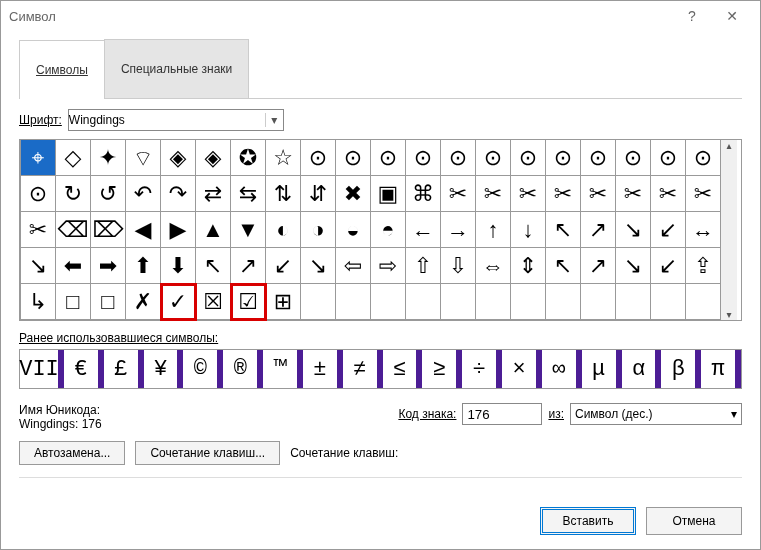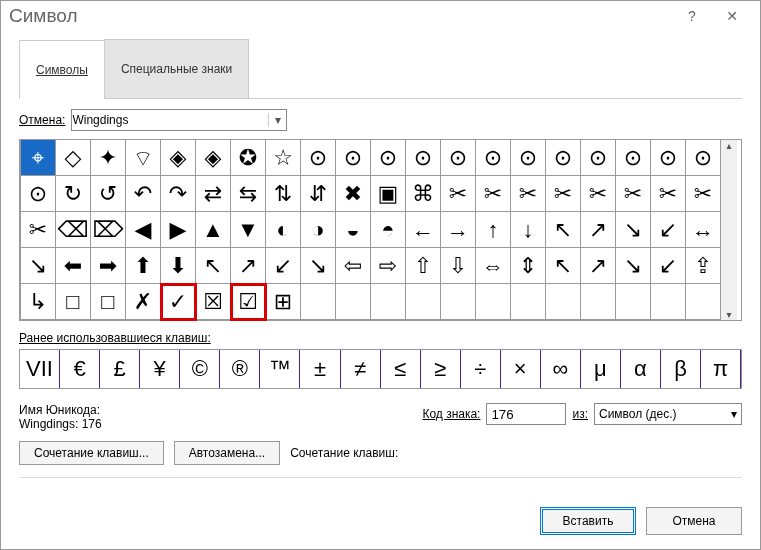--- a/index.html
+++ b/index.html
@@ -13,21 +13,21 @@
     border: 1px solid #999;
     position: relative;
   }
   .titlebar {
     height: 30px;
     display: flex;
     align-items: center;
     padding: 0 8px;
     color: #666;
   }
-  .titlebar .title { flex: 1; font-size: 19px; }
+  .titlebar .title { flex: 1; font-size: 13px; }
   .titlebar .help, .titlebar .close {
     width: 40px;
     text-align: center;
     font-size: 14px;
     color: #666;
     cursor: pointer;
   }
   .content { padding: 8px 18px 12px 18px; }
   .tabs {
     display: flex;
@@ -118,26 +118,27 @@
     color: #555;
   }
   .prev-label { margin: 10px 0 4px 0; }
   .prev-row {
     display: flex;
     border: 1px solid #999;
   }
   .pcell {
     width: 44px;
     height: 38px;
-    border-right: 1px solid #4c1d95;
+    border-right: 6px solid #4c1d95;
     display: flex;
     align-items: center;
     justify-content: center;
     font-size: 22px;
     cursor: pointer;
+    font-family: Liberation Mono, monospace;
   }
   .meta {
     display: flex;
     gap: 30px;
     margin-top: 14px;
     align-items: flex-start;
   }
   .meta-left { flex: 1; }
   .meta-right {
     display: flex;
@@ -147,21 +148,21 @@
   .meta-right input {
     width: 80px;
     height: 22px;
     border: 1px solid #888;
     padding: 0 4px;
   }
   .meta-right .sel2 {
     display: flex;
     align-items: center;
     border: 1px solid #888;
-    width: 148px;
+    width: 172px;
     height: 22px;
     padding: 4px 4px;
     justify-content: space-between;
     cursor: pointer;
   }
   .btn-row {
     display: flex;
     gap: 10px;
     margin-top: 10px;
     align-items: center;
@@ -210,21 +211,21 @@
   <div class="tabs">
     <div class="tab active">
       <span class="u">Символы</span>
     </div>
     <div class="tab inactive">
       <span>Специальные знаки</span>
     </div>
   </div>
 
   <div class="font-row">
-    <label>Отмена:</label>
+    <label>Шрифт:</label>
     <div class="font-select">
       <span>Wingdings</span>
       <span class="arrow">▾</span>
     </div>
   </div>
 
   <div class="grid-wrap">
     <div class="grid" id="symbol-grid">
         <div class="cell selected">⌖</div>
         <div class="cell">◇</div>
@@ -326,21 +327,21 @@
         <div class="cell"></div>
         <div class="cell"></div>
         <div class="cell"></div>
       </div>
     <div class="grid-scroll">
       <span>▴</span>
       <span>▾</span>
     </div>
   </div>
 
-  <div class="prev-label u">Ранее использовавшиеся клавиш:</div>
+  <div class="prev-label u">Ранее использовавшиеся символы:</div>
   <div class="prev-row" id="prev-row">
       <div class="pcell">VII</div>
       <div class="pcell">€</div>
       <div class="pcell">£</div>
       <div class="pcell">¥</div>
       <div class="pcell">©</div>
       <div class="pcell">®</div>
       <div class="pcell">™</div>
       <div class="pcell">±</div>
       <div class="pcell">≠</div>
@@ -366,24 +367,24 @@
       <span><span class="u">из:</span></span>
       <div class="sel2">
         <span>Символ (дес.)</span>
         <span>▾</span>
       </div>
     </div>
   </div>
 
   <div class="btn-row">
     <div class="btn">
+      <span>Автозамена...</span>
+    </div>
+    <div class="btn">
       <span>Сочетание клавиш...</span>
-    </div>
-    <div class="btn">
-      <span>Автозамена...</span>
     </div>
     <span>Сочетание клавиш:</span>
   </div>
 
   <hr class="rule">
 
 </div>
 
 <div class="footer">
   <div class="btn primary">

